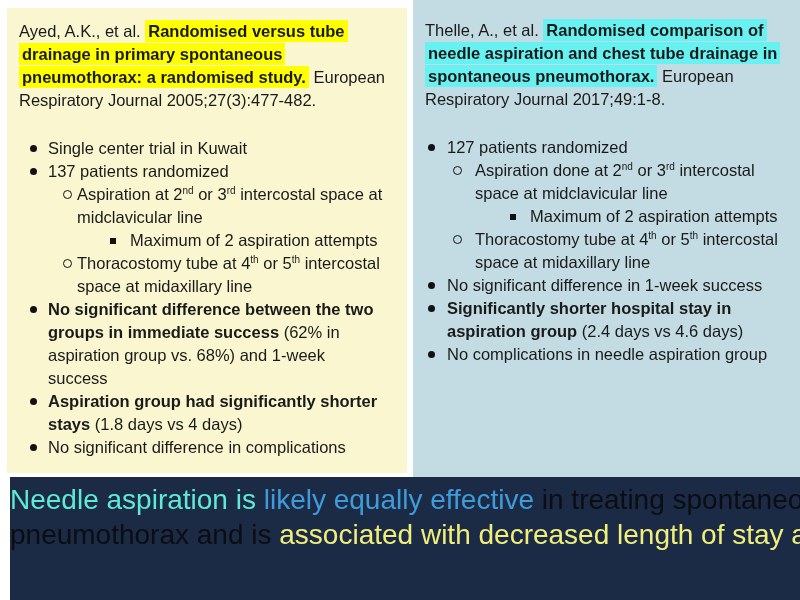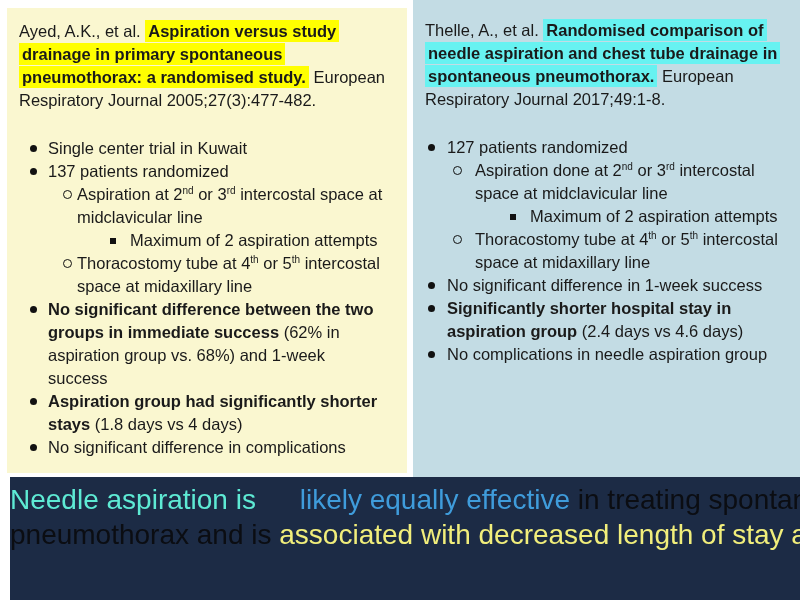--- a/index.html
+++ b/index.html
@@ -52,21 +52,21 @@
   .cbody{margin-top:5px;font-size:28px;}
   .cbody .rline{height:35px;line-height:35px;}
 </style>
 </head>
 <body>
 
 <div class="slide">
 
   <section class="panel left" style="background: rgb(250, 247, 208);">
     <div class="citation">
-        <div class="rline"><span>Ayed, A.K., et al. </span><span class="b hl" style="background: rgb(255, 255, 0);">Aspiration versus study</span></div>
+        <div class="rline"><span>Ayed, A.K., et al. </span><span class="b hl" style="background: rgb(255, 255, 0);">Randomised versus tube</span></div>
         <div class="rline"><span class="b hl" style="background: rgb(255, 255, 0);">drainage in primary spontaneous</span></div>
         <div class="rline"><span class="b hl" style="background: rgb(255, 255, 0);">pneumothorax: a randomised study.</span><span> European</span></div>
         <div class="rline"><span>Respiratory Journal 2005;27(3):477-482.</span></div>
       </div>
     <div class="bullets">
         <div class="li l1"><span class="mk mk1"></span><span><div class="rline"><span>Single center trial in Kuwait</span></div></span></div>
         <div class="li l1"><span class="mk mk1"></span><span><div class="rline"><span>137 patients randomized</span></div></span></div>
         <div class="li l2"><span class="mk mk2"></span><span><div class="rline"><span>Aspiration at 2</span><sup>nd</sup><span> or 3</span><sup>rd</sup><span> intercostal space at</span></div><div class="rline"><span>midclavicular line</span></div></span></div>
         <div class="li l3"><span class="mk mk3"></span><span><div class="rline"><span>Maximum of 2 aspiration attempts</span></div></span></div>
         <div class="li l2"><span class="mk mk2"></span><span><div class="rline"><span>Thoracostomy tube at 4</span><sup>th</sup><span> or 5</span><sup>th</sup><span> intercostal</span></div><div class="rline"><span>space at midaxillary line</span></div></span></div>
@@ -89,18 +89,18 @@
         <div class="li l3"><span class="mk mk3"></span><span><div class="rline"><span>Maximum of 2 aspiration attempts</span></div></span></div>
         <div class="li l2"><span class="mk mk2"></span><span><div class="rline"><span>Thoracostomy tube at 4</span><sup>th</sup><span> or 5</span><sup>th</sup><span> intercostal</span></div><div class="rline"><span>space at midaxillary line</span></div></span></div>
         <div class="li l1"><span class="mk mk1"></span><span><div class="rline"><span>No significant difference in 1-week success</span></div></span></div>
         <div class="li l1"><span class="mk mk1"></span><span><div class="rline"><span class="b">Significantly shorter hospital stay in</span></div><div class="rline"><span class="b">aspiration group</span><span> (2.4 days vs 4.6 days)</span></div></span></div>
         <div class="li l1"><span class="mk mk1"></span><span><div class="rline"><span>No complications in needle aspiration group</span></div></span></div>
       </div>
   </section>
 
   <section class="conclusions" style="background: rgb(28, 43, 69);">
     <div class="cbody">
-        <div class="rline"><span style="color: #5eead4;">Needle aspiration is </span><span style="color: rgb(63, 156, 219); margin-left: 36px;">likely equally effective</span><span style="color: rgb(11, 13, 18);"> in treating spontaneous</span></div>
+        <div class="rline"><span style="color: #5eead4;">Needle aspiration is </span><span style="color: rgb(63, 156, 219);">likely equally effective</span><span style="color: rgb(11, 13, 18);"> in treating spontaneous</span></div>
         <div class="rline"><span style="color: rgb(11, 13, 18);">pneumothorax and is </span><span style="color: rgb(241, 238, 123);">associated with decreased length of stay and</span></div>
       </div>
   </section>
 
 </div>
 
 </body></html>

